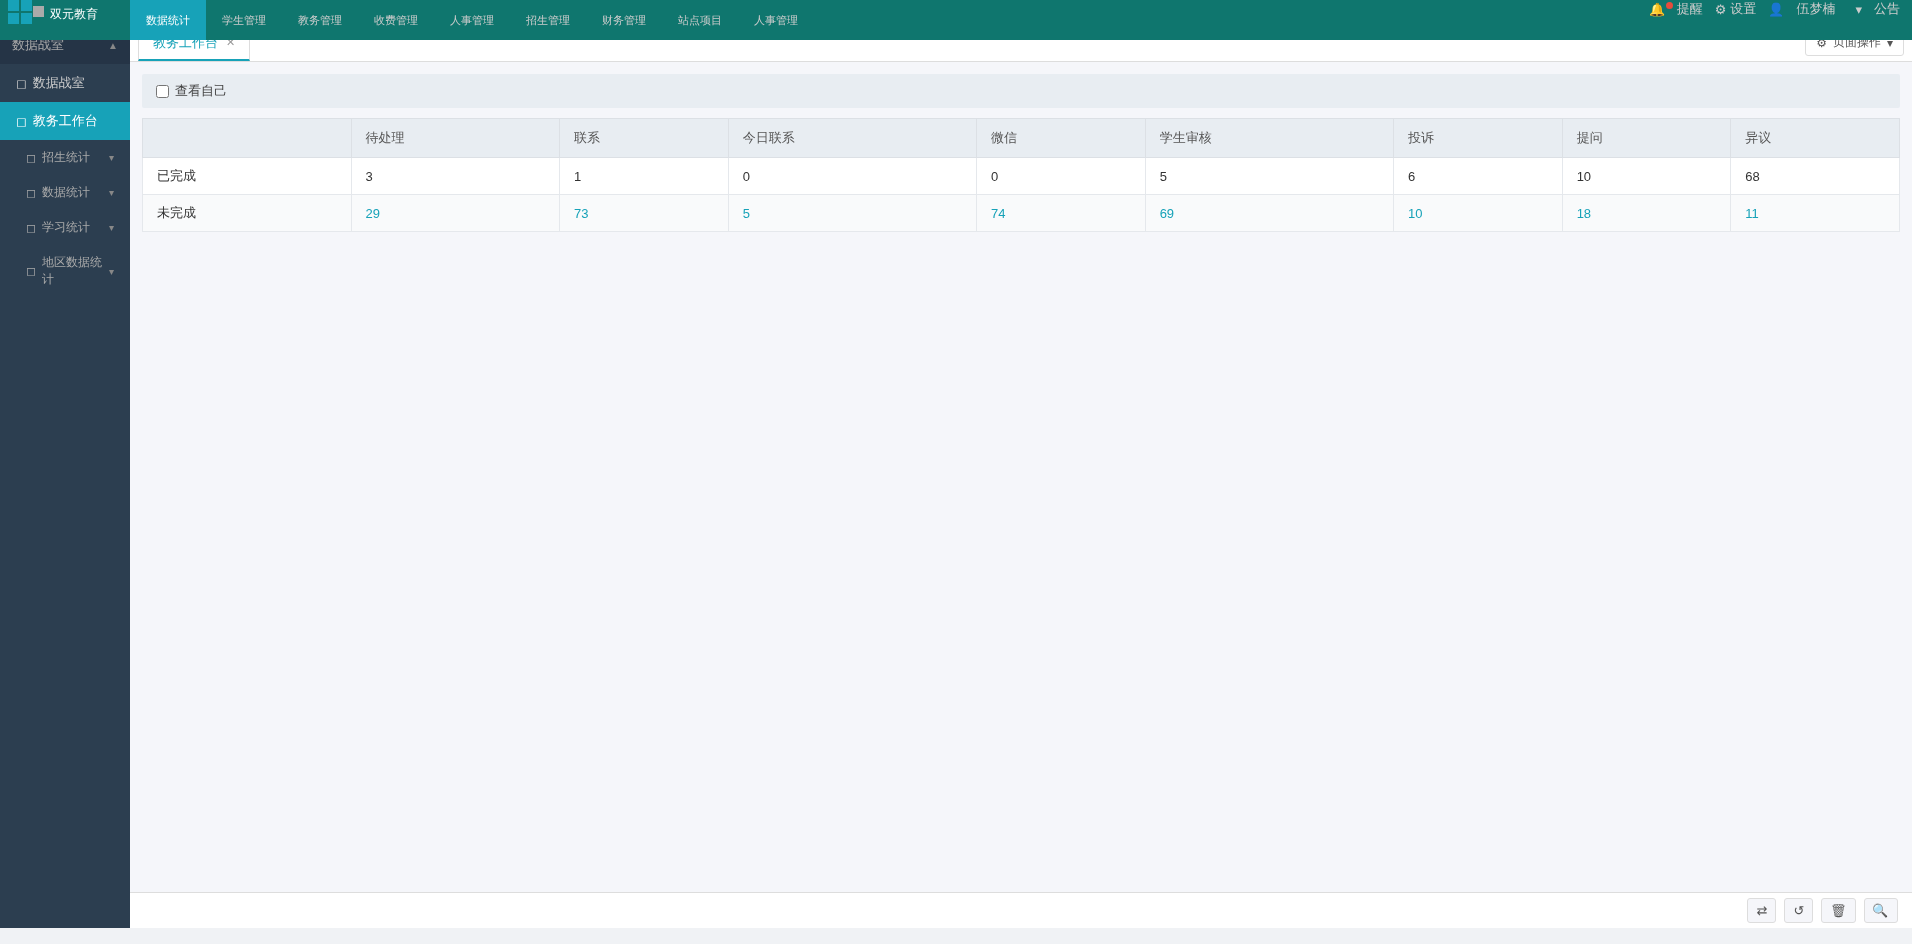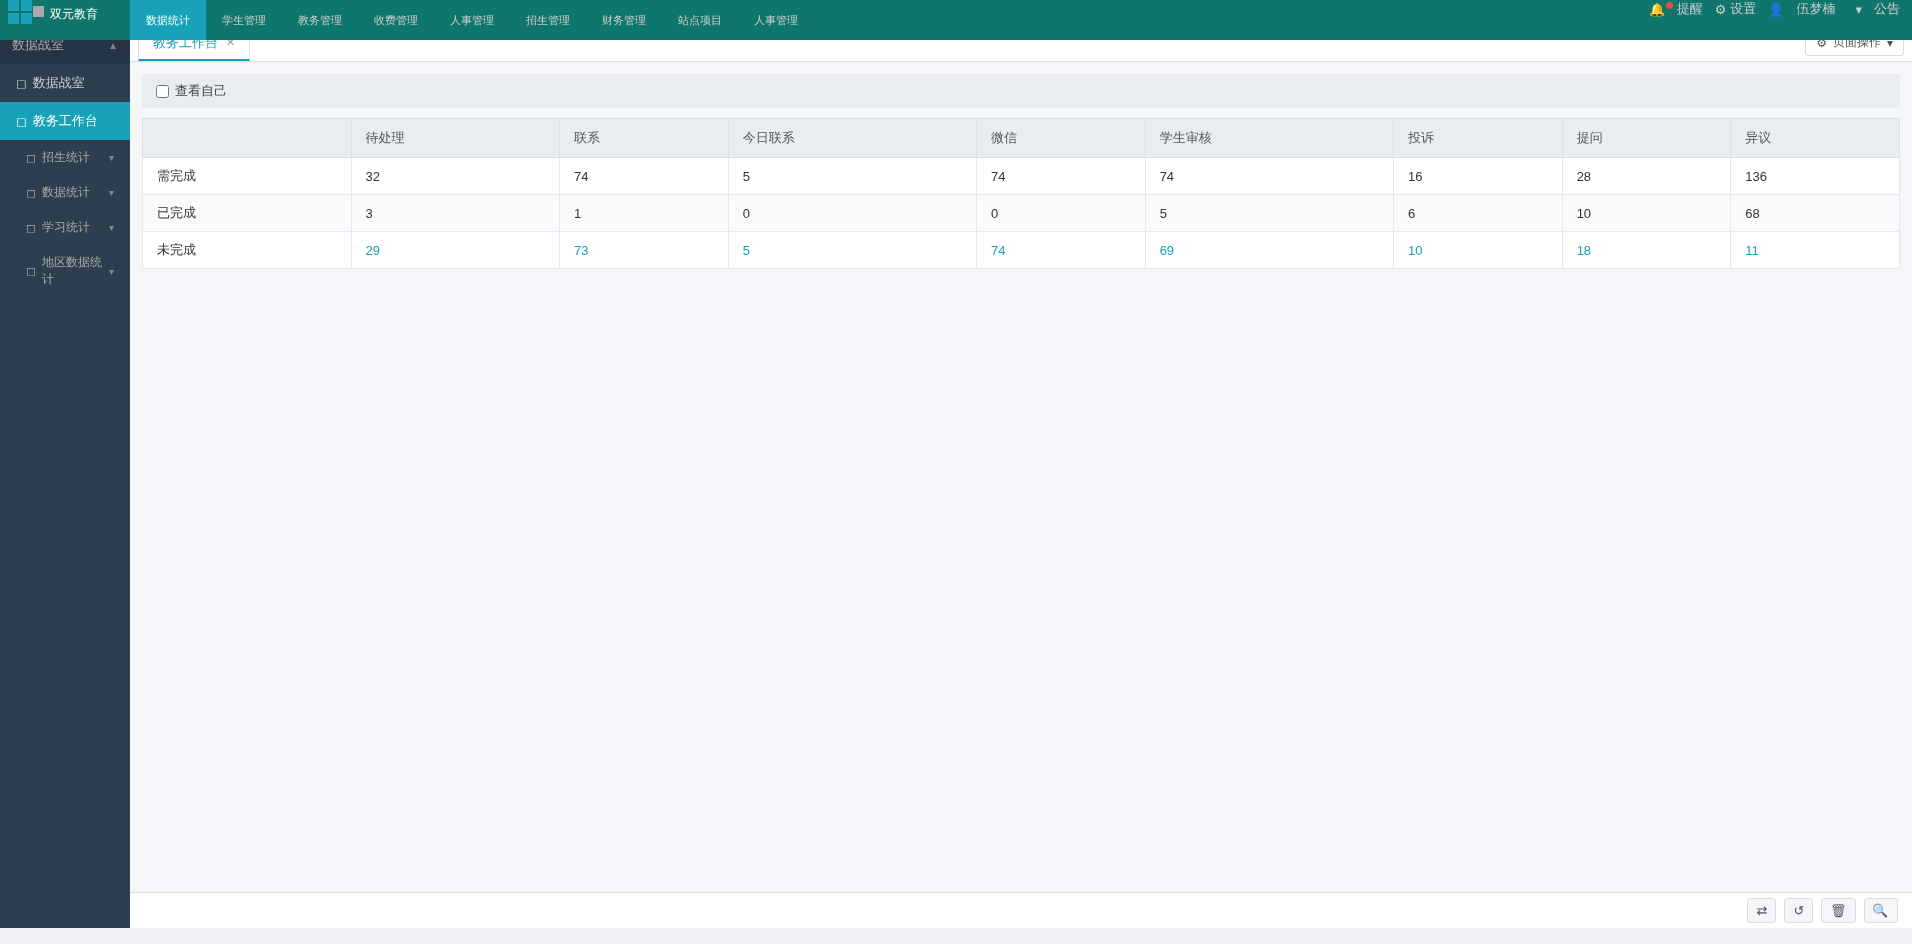--- a/index.html
+++ b/index.html
@@ -415,31 +415,20 @@
             <th>今日联系</th>
             <th>微信</th>
             <th>学生审核</th>
             <th>投诉</th>
             <th>提问</th>
             <th>异议</th>
           </tr>
         </thead>
         <tbody>
 
-          <tr>
-            <td>需完成</td>
-            <td>32</td>
-            <td>74</td>
-            <td>5</td>
-            <td>74</td>
-            <td>74</td>
-            <td>16</td>
-            <td>28</td>
-            <td>136</td>
-          </tr>
 
           <tr>
             <td>已完成</td>
             <td>3</td>
             <td>1</td>
             <td>0</td>
             <td>0</td>
             <td>5</td>
             <td>6</td>
             <td>10</td>

